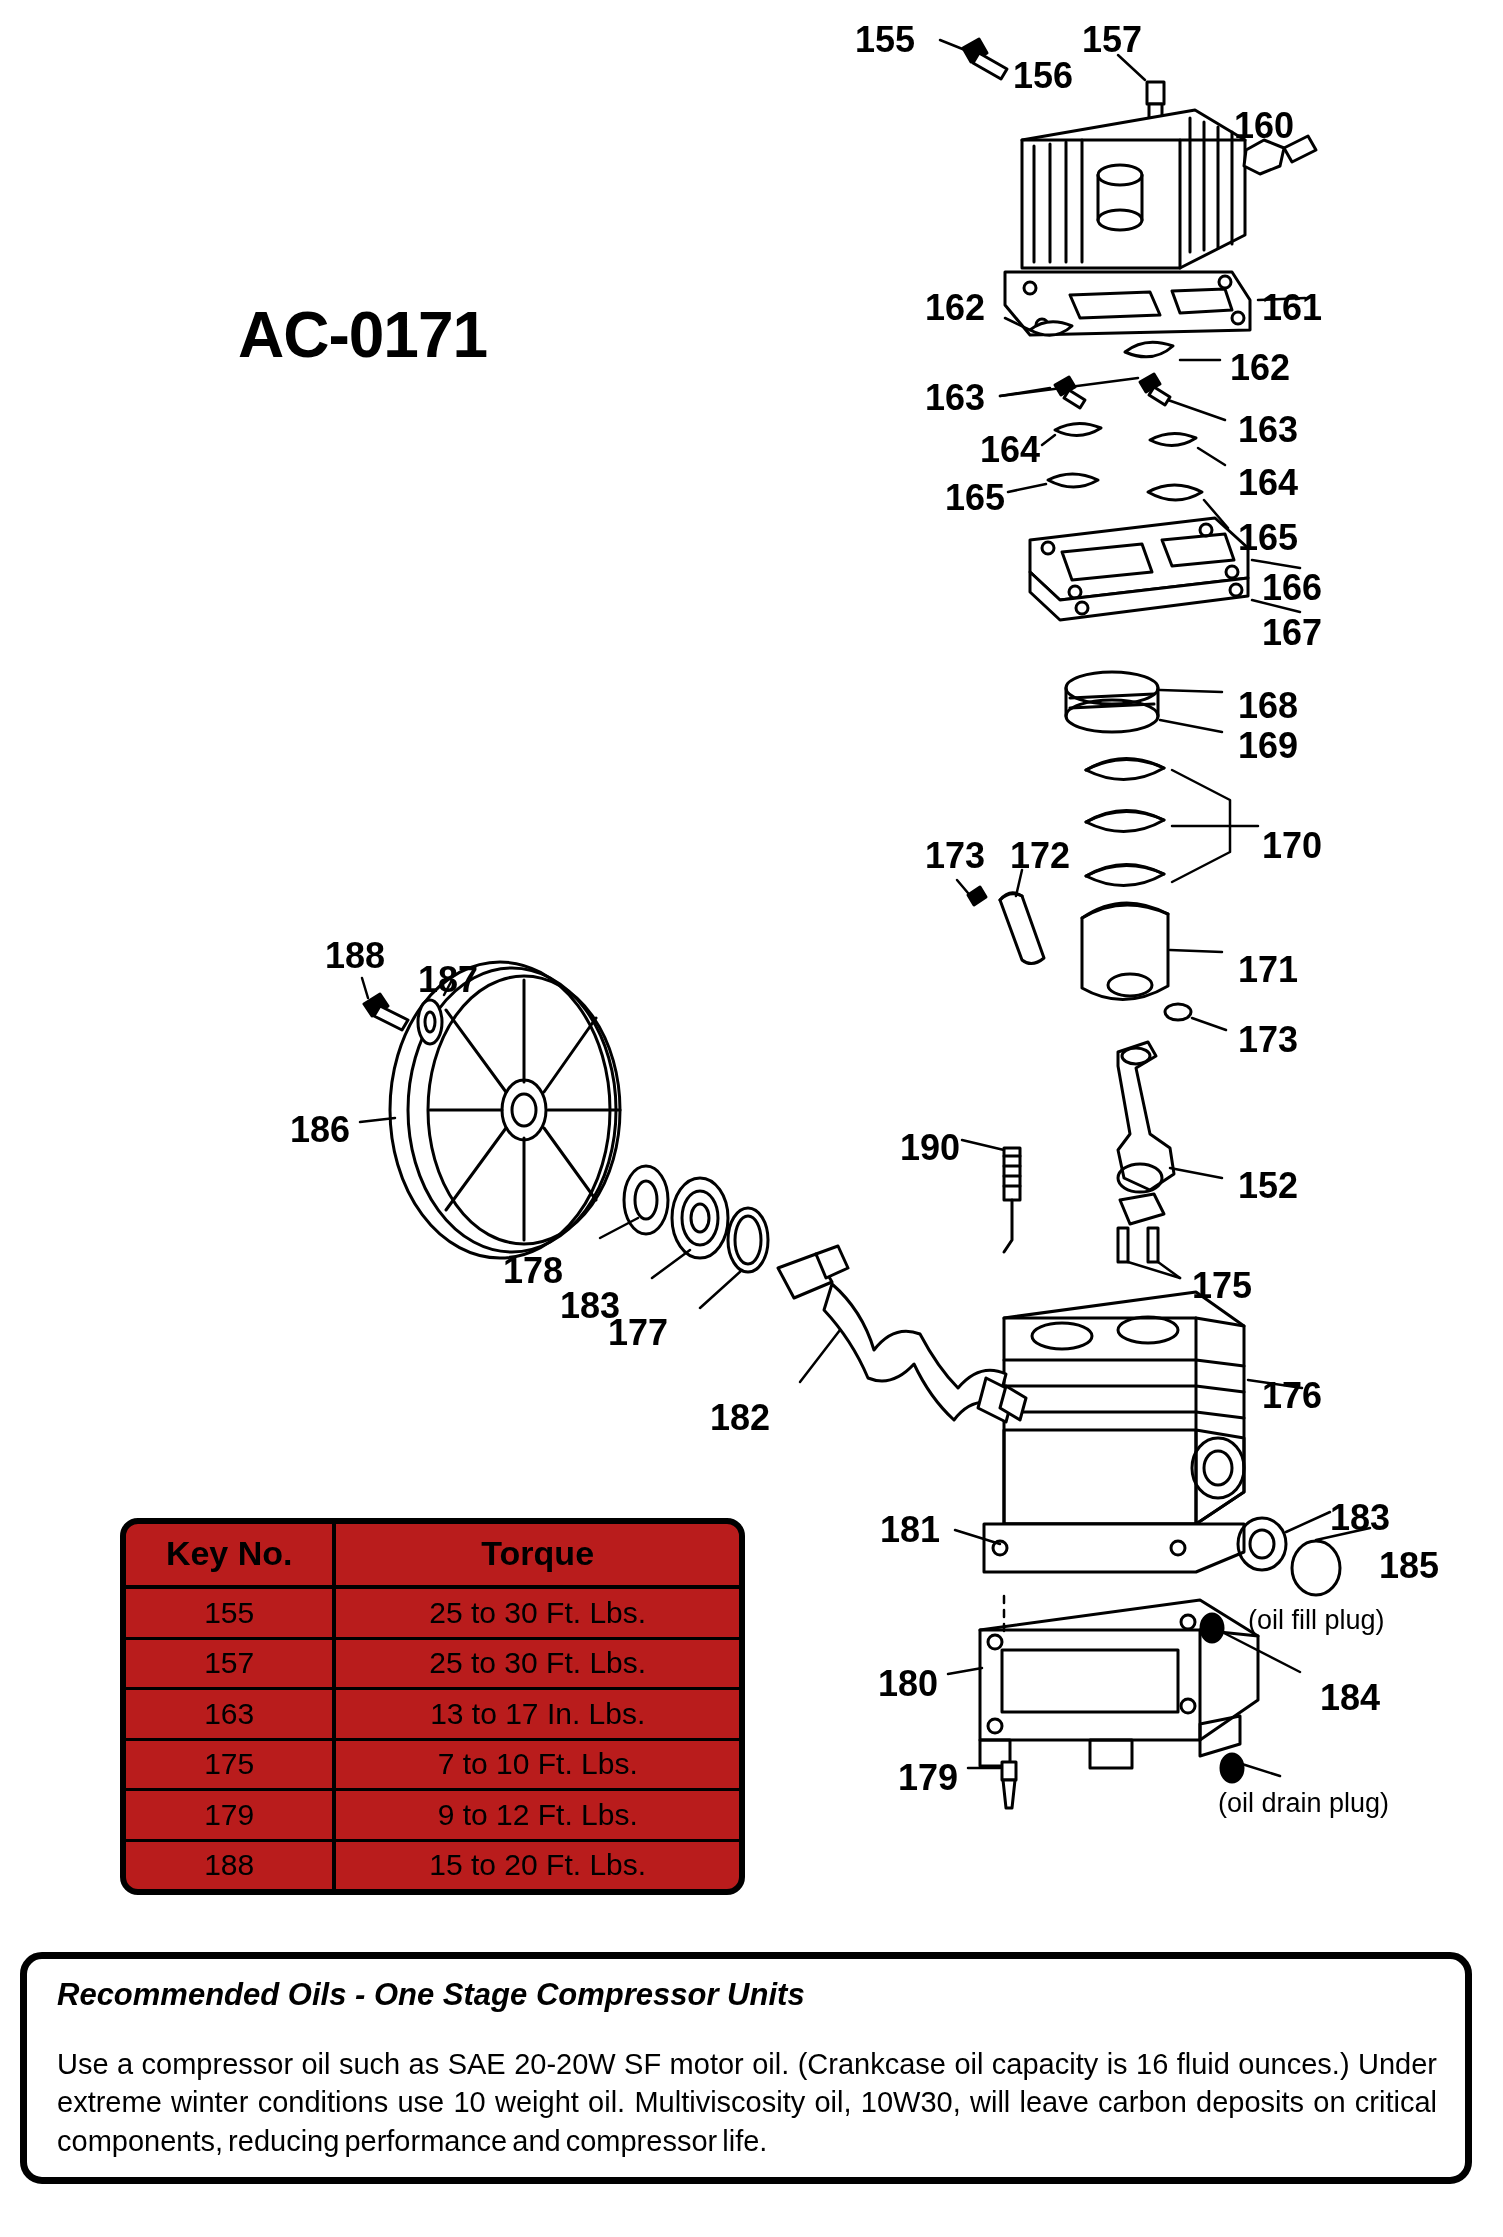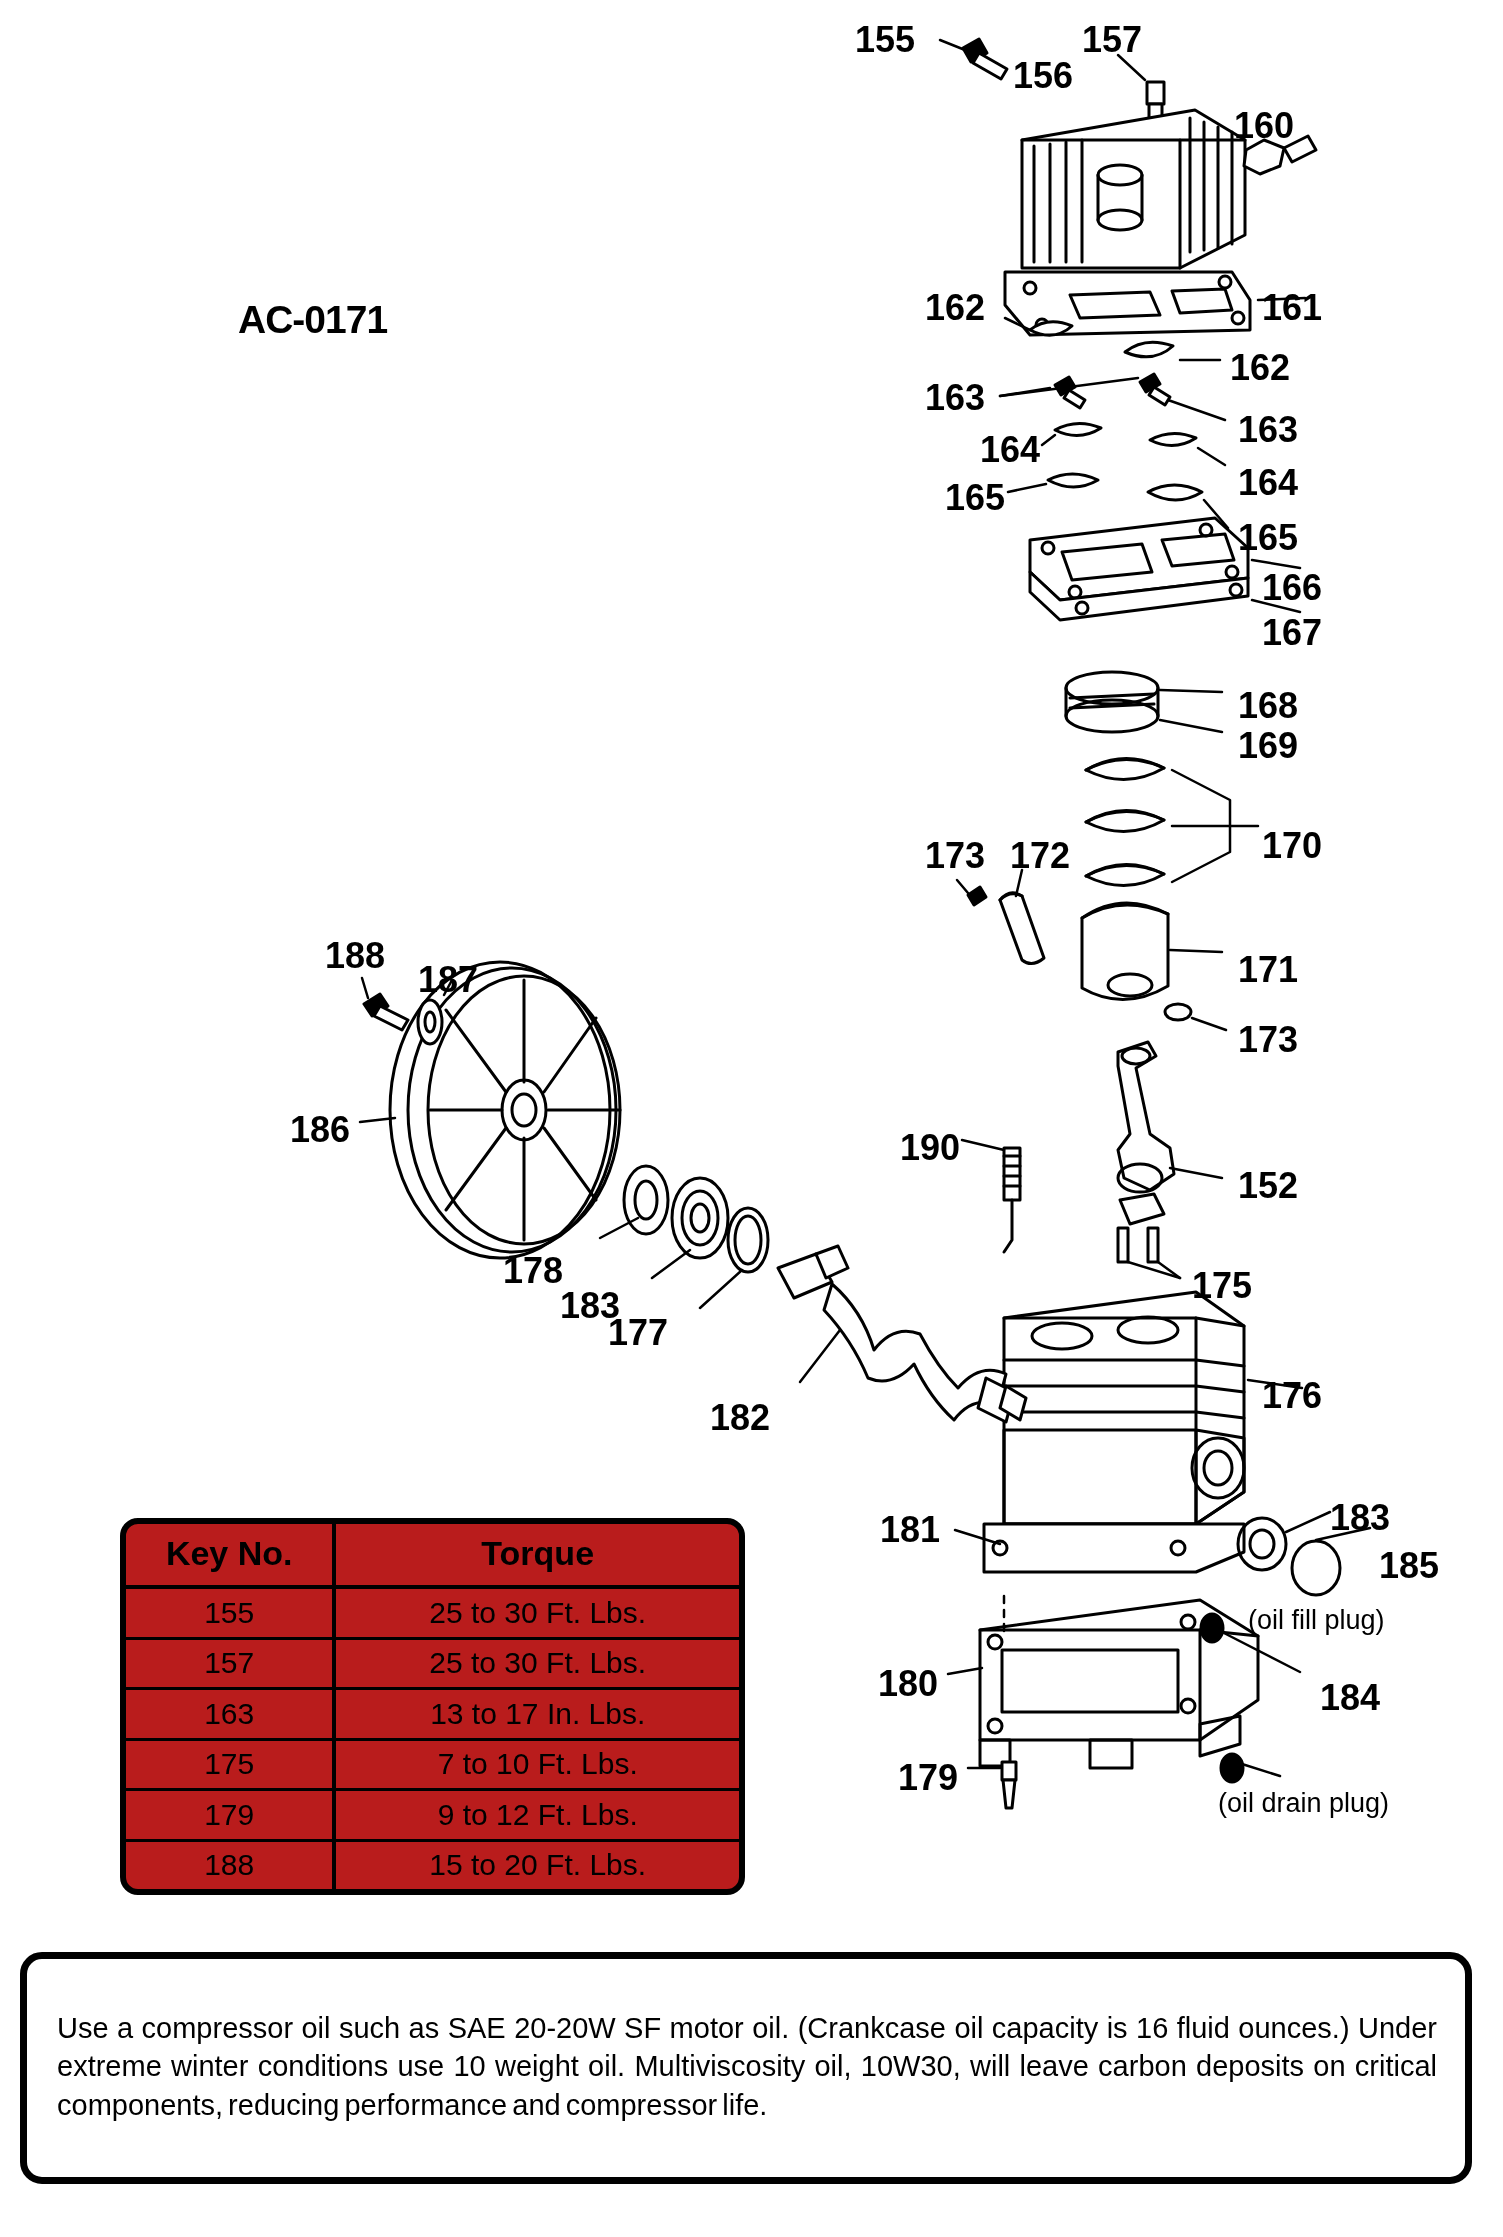--- a/index.html
+++ b/index.html
@@ -2,21 +2,21 @@
 <html><head>
 <meta charset="utf-8">
 <style>
   html,body{margin:0;padding:0;background:#ffffff;}
   body{width:1503px;height:2237px;position:relative;font-family:"Liberation Sans",sans-serif;color:#000;overflow:hidden;}
   #sheet{position:absolute;left:0;top:0;width:1503px;height:2237px;}
 
   
   #diagram-title{
     position:absolute;left:238px;top:298px;
-    font-size:39px;font-weight:bold;letter-spacing:-1px;
+    font-size:64px;font-weight:bold;letter-spacing:-1px;
   }
 
   
   .callout{
     position:absolute;font-size:36px;font-weight:bold;
     line-height:1;white-space:nowrap;
   }
   .note{
     position:absolute;font-size:27px;font-weight:normal;white-space:nowrap;
   }
@@ -424,16 +424,17 @@
         </tr>
         <tr>
           <td>188</td>
           <td>15 to 20 Ft. Lbs.</td>
         </tr>
       </tbody>
     </table>
   </div>
 
   <div id="oils-box">
+    <div id="oils-title">Recommended Oils - One Stage Compressor Units</div>
     <div id="oils-body">Use a compressor oil such as SAE 20-20W SF motor oil. (Crankcase oil capacity is 16 fluid ounces.) Under extreme winter conditions use 10 weight oil. Multiviscosity oil, 10W30, will leave carbon deposits on critical components, reducing performance and compressor life.</div>
   </div>
 
 </div>
 
 </body></html>

